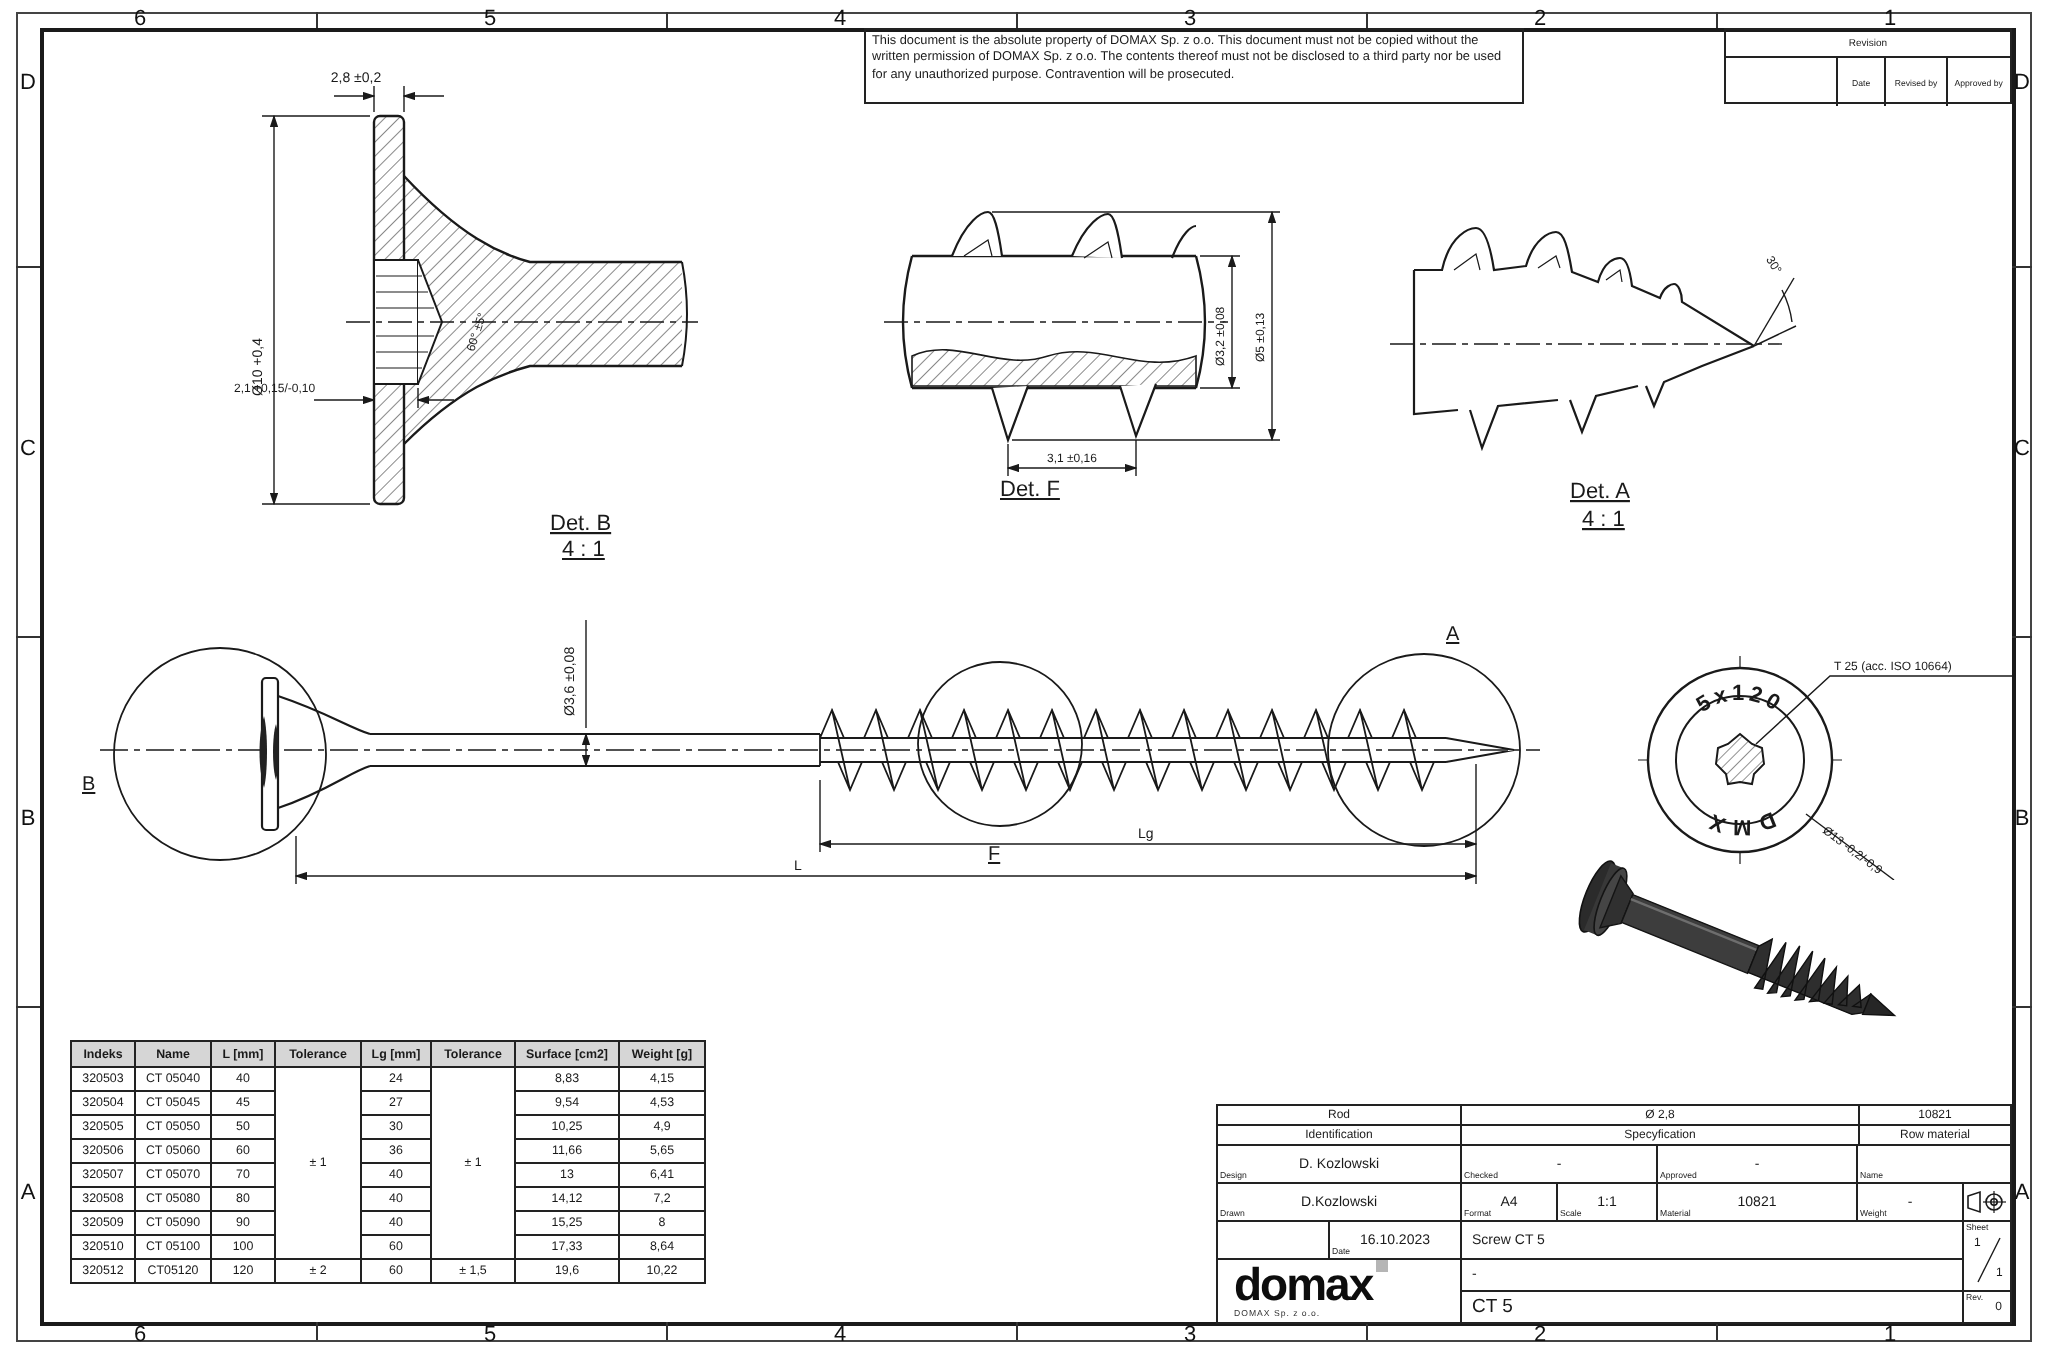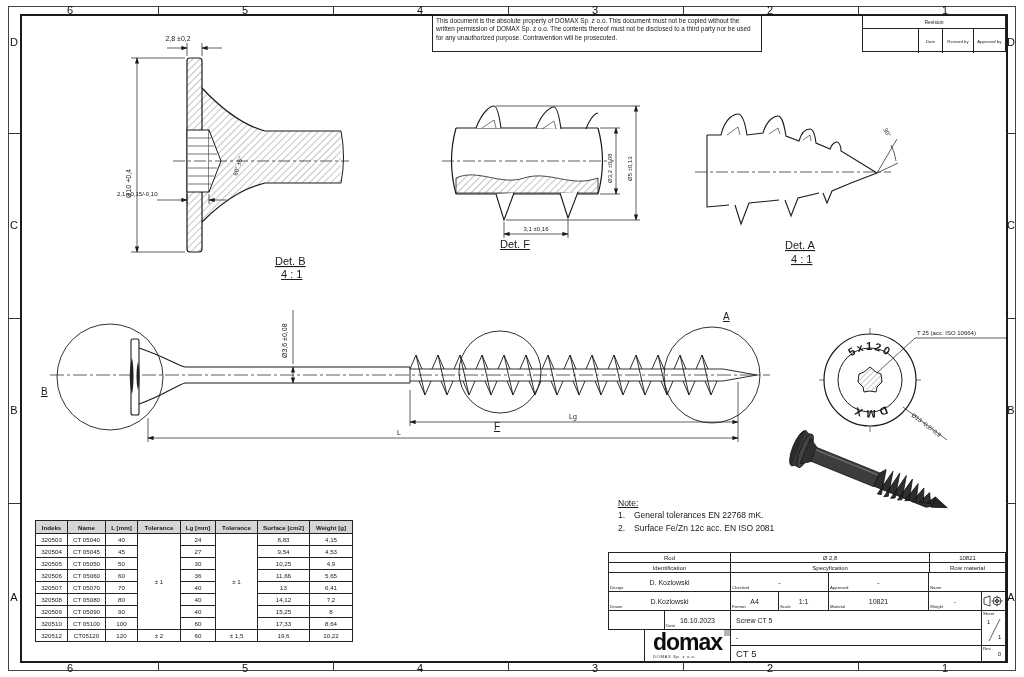--- a/index.html
+++ b/index.html
@@ -286,29 +286,20 @@
       <rect x="20" y="6" width="7" height="36" fill="#383838"></rect>
       <ellipse cx="27" cy="24" rx="5" ry="18" fill="#454545" stroke="#141414" stroke-width="0.8"></ellipse>
       <path d="M27,10 L36,16 L36,32 L27,38 Z" fill="#303030" stroke="#141414" stroke-width="0.7"></path>
       <rect x="36" y="16.5" width="68" height="15" fill="#3d3d3d" stroke="#141414" stroke-width="0.7"></rect>
       <line x1="36" y1="19" x2="104" y2="19" stroke="#6e6e6e" stroke-width="1.2"></line>
       <path d="M104,17 L109,11 L114,36 L110,37 L116,10 L121,35 L117,37 L123,9 L128,34 L124,36 L130,9 L135,33 L131,35 L137,10 L142,31 L138,33 L144,12 L149,30 L145,31 L151,14 L156,28 L152,29 L158,16 L163,26 L159,27 L165,18 L172,24 L160,31 L104,31 Z" fill="#2e2e2e" stroke="#101010" stroke-width="0.7"></path>
       <path d="M165,18 L180,23.5 L165,29 Z" fill="#262626" stroke="#101010" stroke-width="0.7"></path>
     </g>
   </svg>
 
-  <div class="abs notes">
-    <div class="ttl">Note:</div>
-    <div>
-      <span class="num">1.</span><span>General tolerances EN 22768 mK.</span>
-    </div>
-    <div>
-      <span class="num">2.</span><span>Surface Fe/Zn 12c acc. EN ISO 2081</span>
-    </div>
-  </div>
 
   <table class="size">
     <colgroup>
       <col style="width:32px">
         <col style="width:38px">
         <col style="width:32px">
         <col style="width:43px">
       <col style="width:35px">
         <col style="width:42px">
         <col style="width:52px">
@@ -481,21 +472,21 @@
     </div>
   <div class="tb" style="left:981px;top:610px;width:25px;height:36px">
     <span class="lblt">Sheet</span>
     <svg class="abs" style="left:0;top:0" width="25" height="36" viewBox="0 0 25 36">
       <line x1="18" y1="8" x2="7" y2="30" stroke="#1a1a1a" stroke-width="0.7"></line>
       </svg>
     <span class="abs" style="left:5px;top:8px;font-size:6px">1</span>
     <span class="abs" style="left:16px;top:23px;font-size:6px">1</span>
     </div>
 
-  <div class="tb" style="left:644px;top:629px;width:147px;height:33px">
+  <div class="tb" style="left:608px;top:629px;width:147px;height:33px">
     <div class="logo-wrap">
       <span class="logo-text">domax<span class="logo-square"></span></span>
       <span class="logo-sub">DOMAX Sp. z o.o.</span>
     </div>
     </div>
   <div class="tb" style="left:730px;top:629px;width:252px;height:17px">
     <div class="val left">-</div>
     </div>
   <div class="tb" style="left:730px;top:645px;width:270px;height:17px">
     <div class="val left big">CT 5</div>

